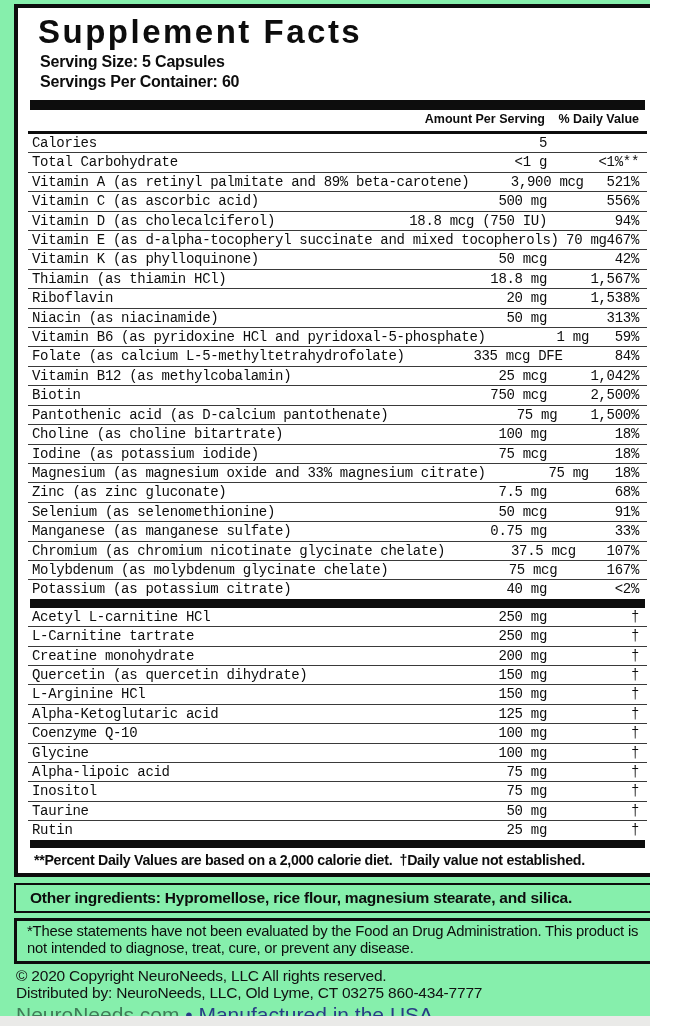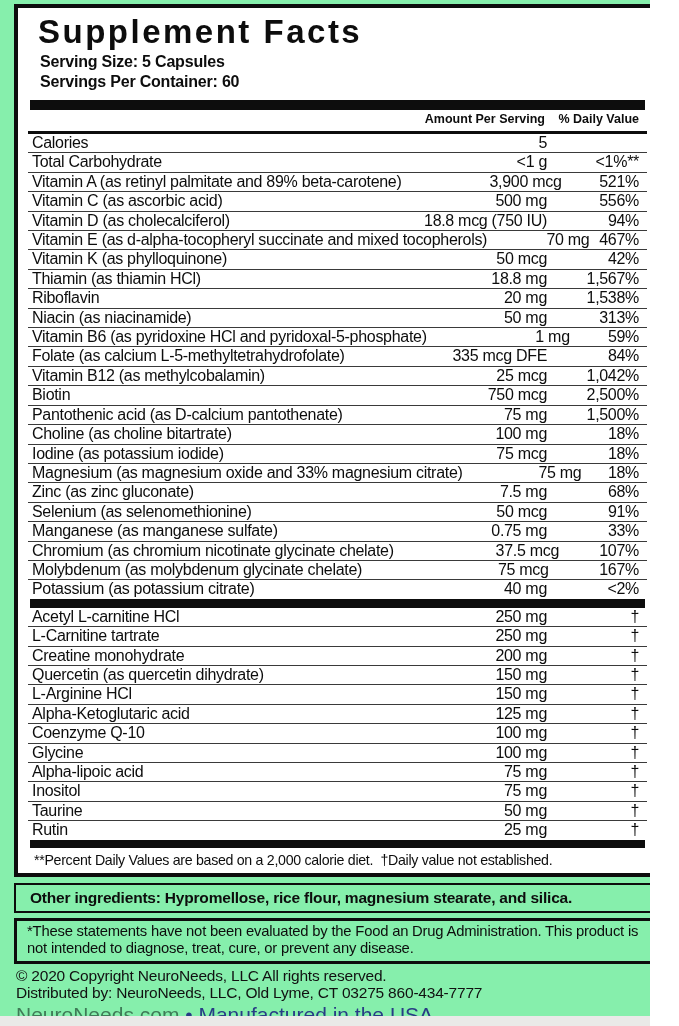--- a/index.html
+++ b/index.html
@@ -25,29 +25,30 @@
   .bar.thin3 { height:8px; }
   .colhead {
     display:flex; align-items:center; height:24px;
     border-bottom:3px solid #0d0d0d; font-weight:bold; font-size:12.5px;
     padding-bottom:3px;
   }
   .colhead .name { flex:1; }
   .colhead .amt { width:170px; text-align:right; }
   .colhead .dv  { width:102px; text-align:right; padding-right:8px; }
   .row {
-    display:flex; line-height:18.4px; font-size:16px; letter-spacing:-0.3px;
+    display:flex; line-height:18.4px; font-size:14px; letter-spacing:-0.3px;
     border-top:1px solid #3a3a3a;
+    font-family:Liberation Mono, monospace;
   }
   .row:first-child { border-top:none; }
   .row .name { flex:1; padding-left:4px; white-space:nowrap; }
   .row .amt  { width:190px; text-align:right; white-space:nowrap; }
   .row .dv   { width:100px; text-align:right; padding-right:8px; white-space:nowrap; }
   .footnote {
-    font-size:14.2px; font-weight:normal; letter-spacing:-0.3px;
+    font-size:14.2px; font-weight:bold; letter-spacing:-0.3px;
     padding:4px 4px 5px 6px; white-space:pre-wrap;
   }
   .other-box {
     margin:6px 18px 0 14px; width:645px;
     border:2px solid #0d0d0d; padding:3px 8px 3px 14px;
     font-size:15.5px; font-weight:bold; letter-spacing:-0.2px; line-height:20px;
   }
   .disclaimer-box {
     margin:5px 18px 0 14px; width:645px;
     border:3px solid #0d0d0d; padding:2px 8px 3px 10px;

